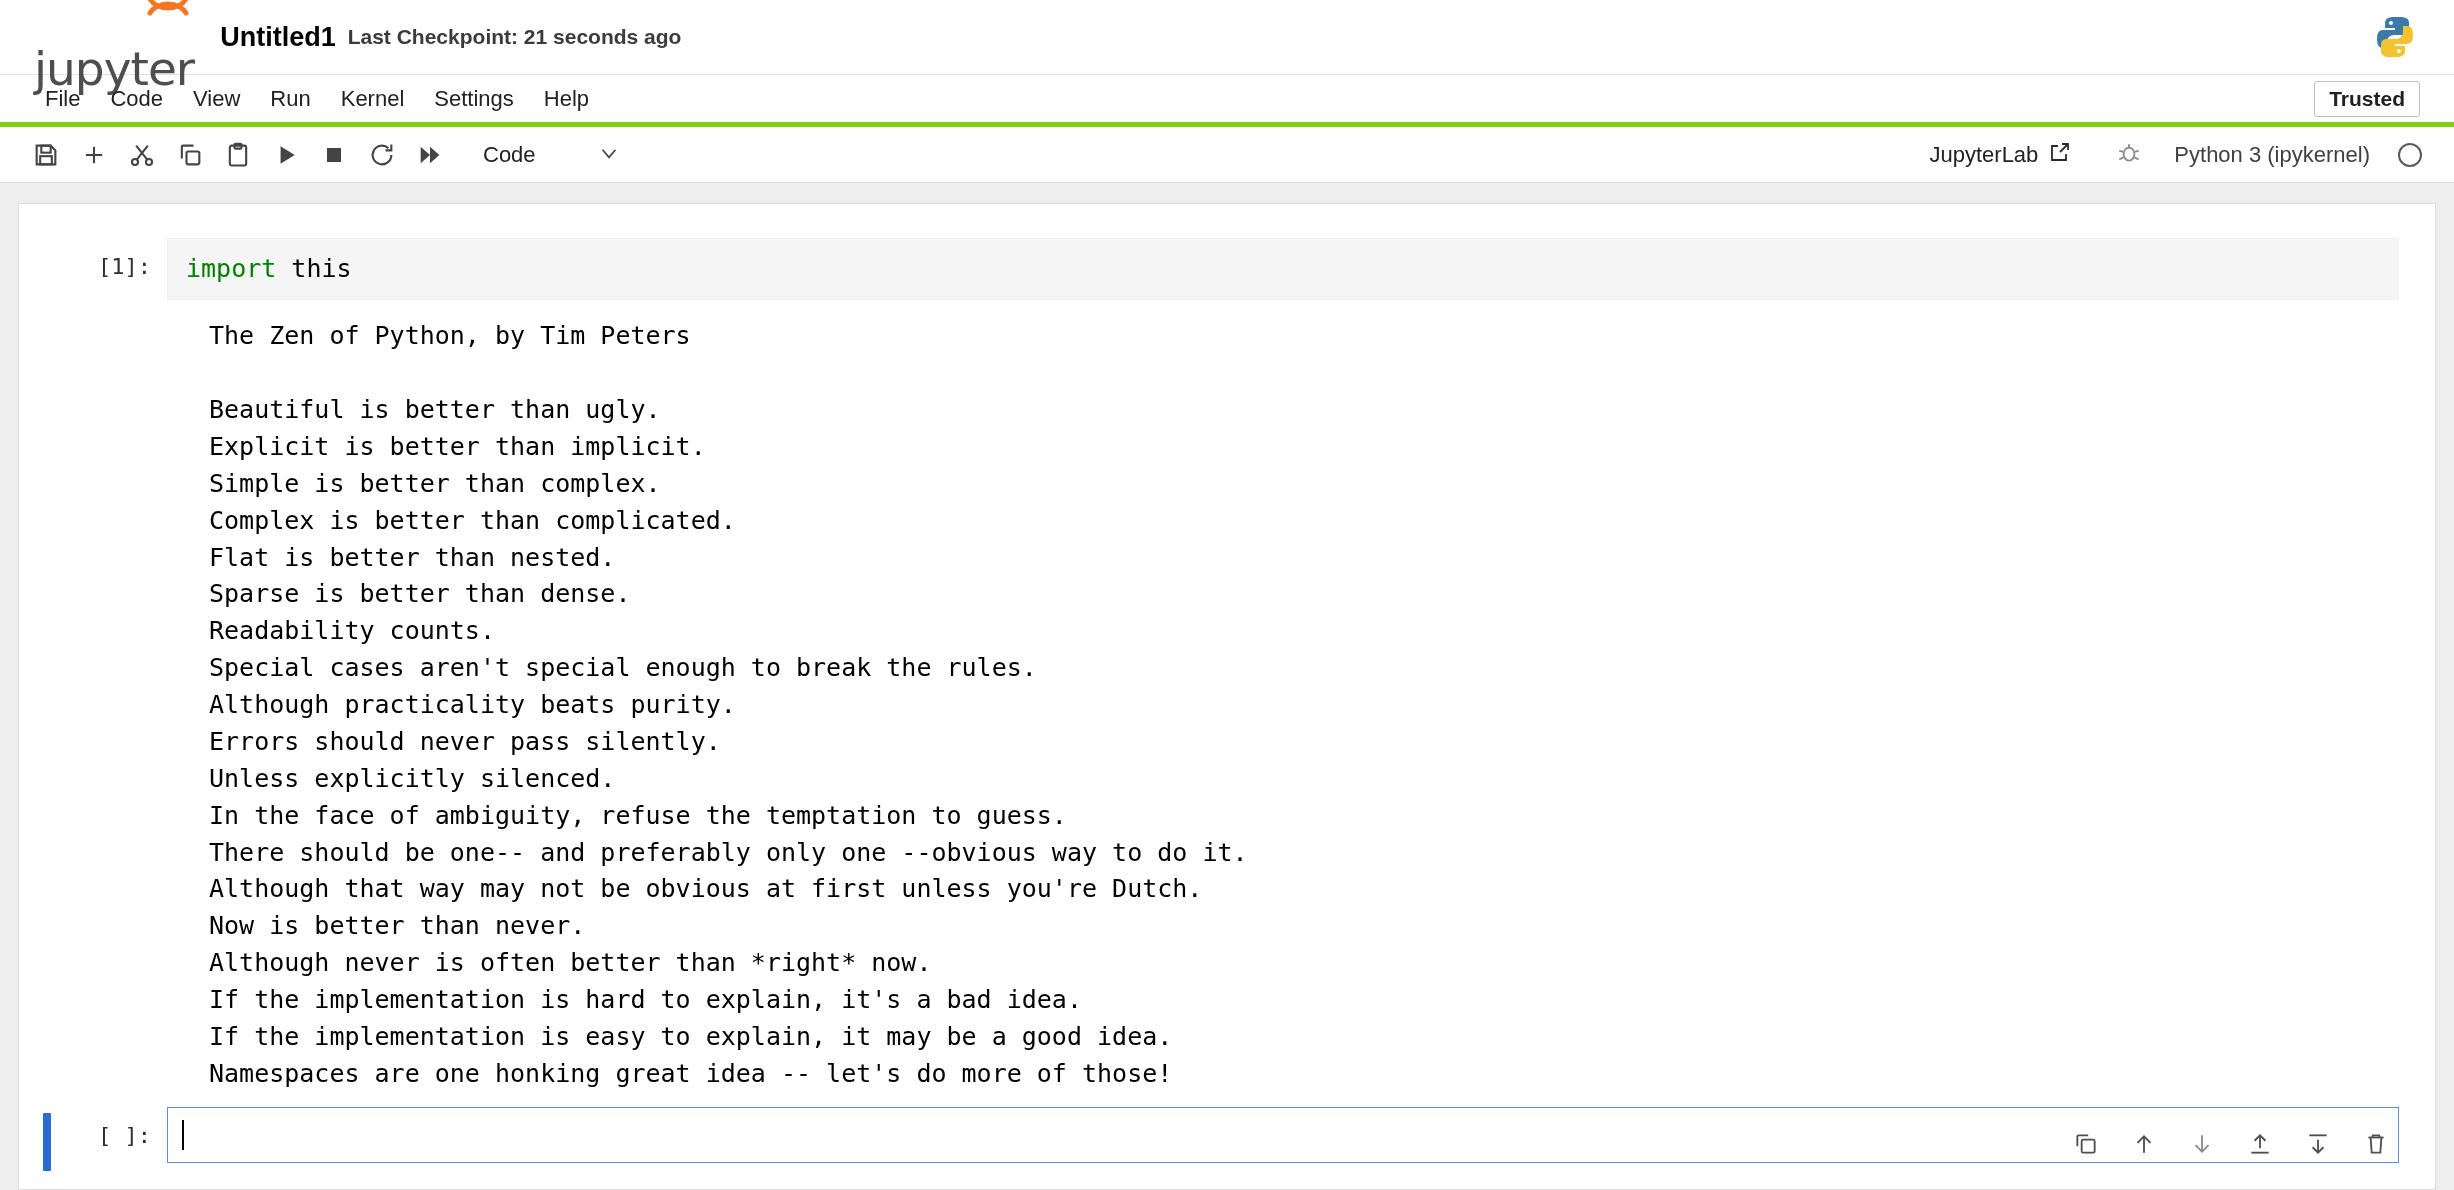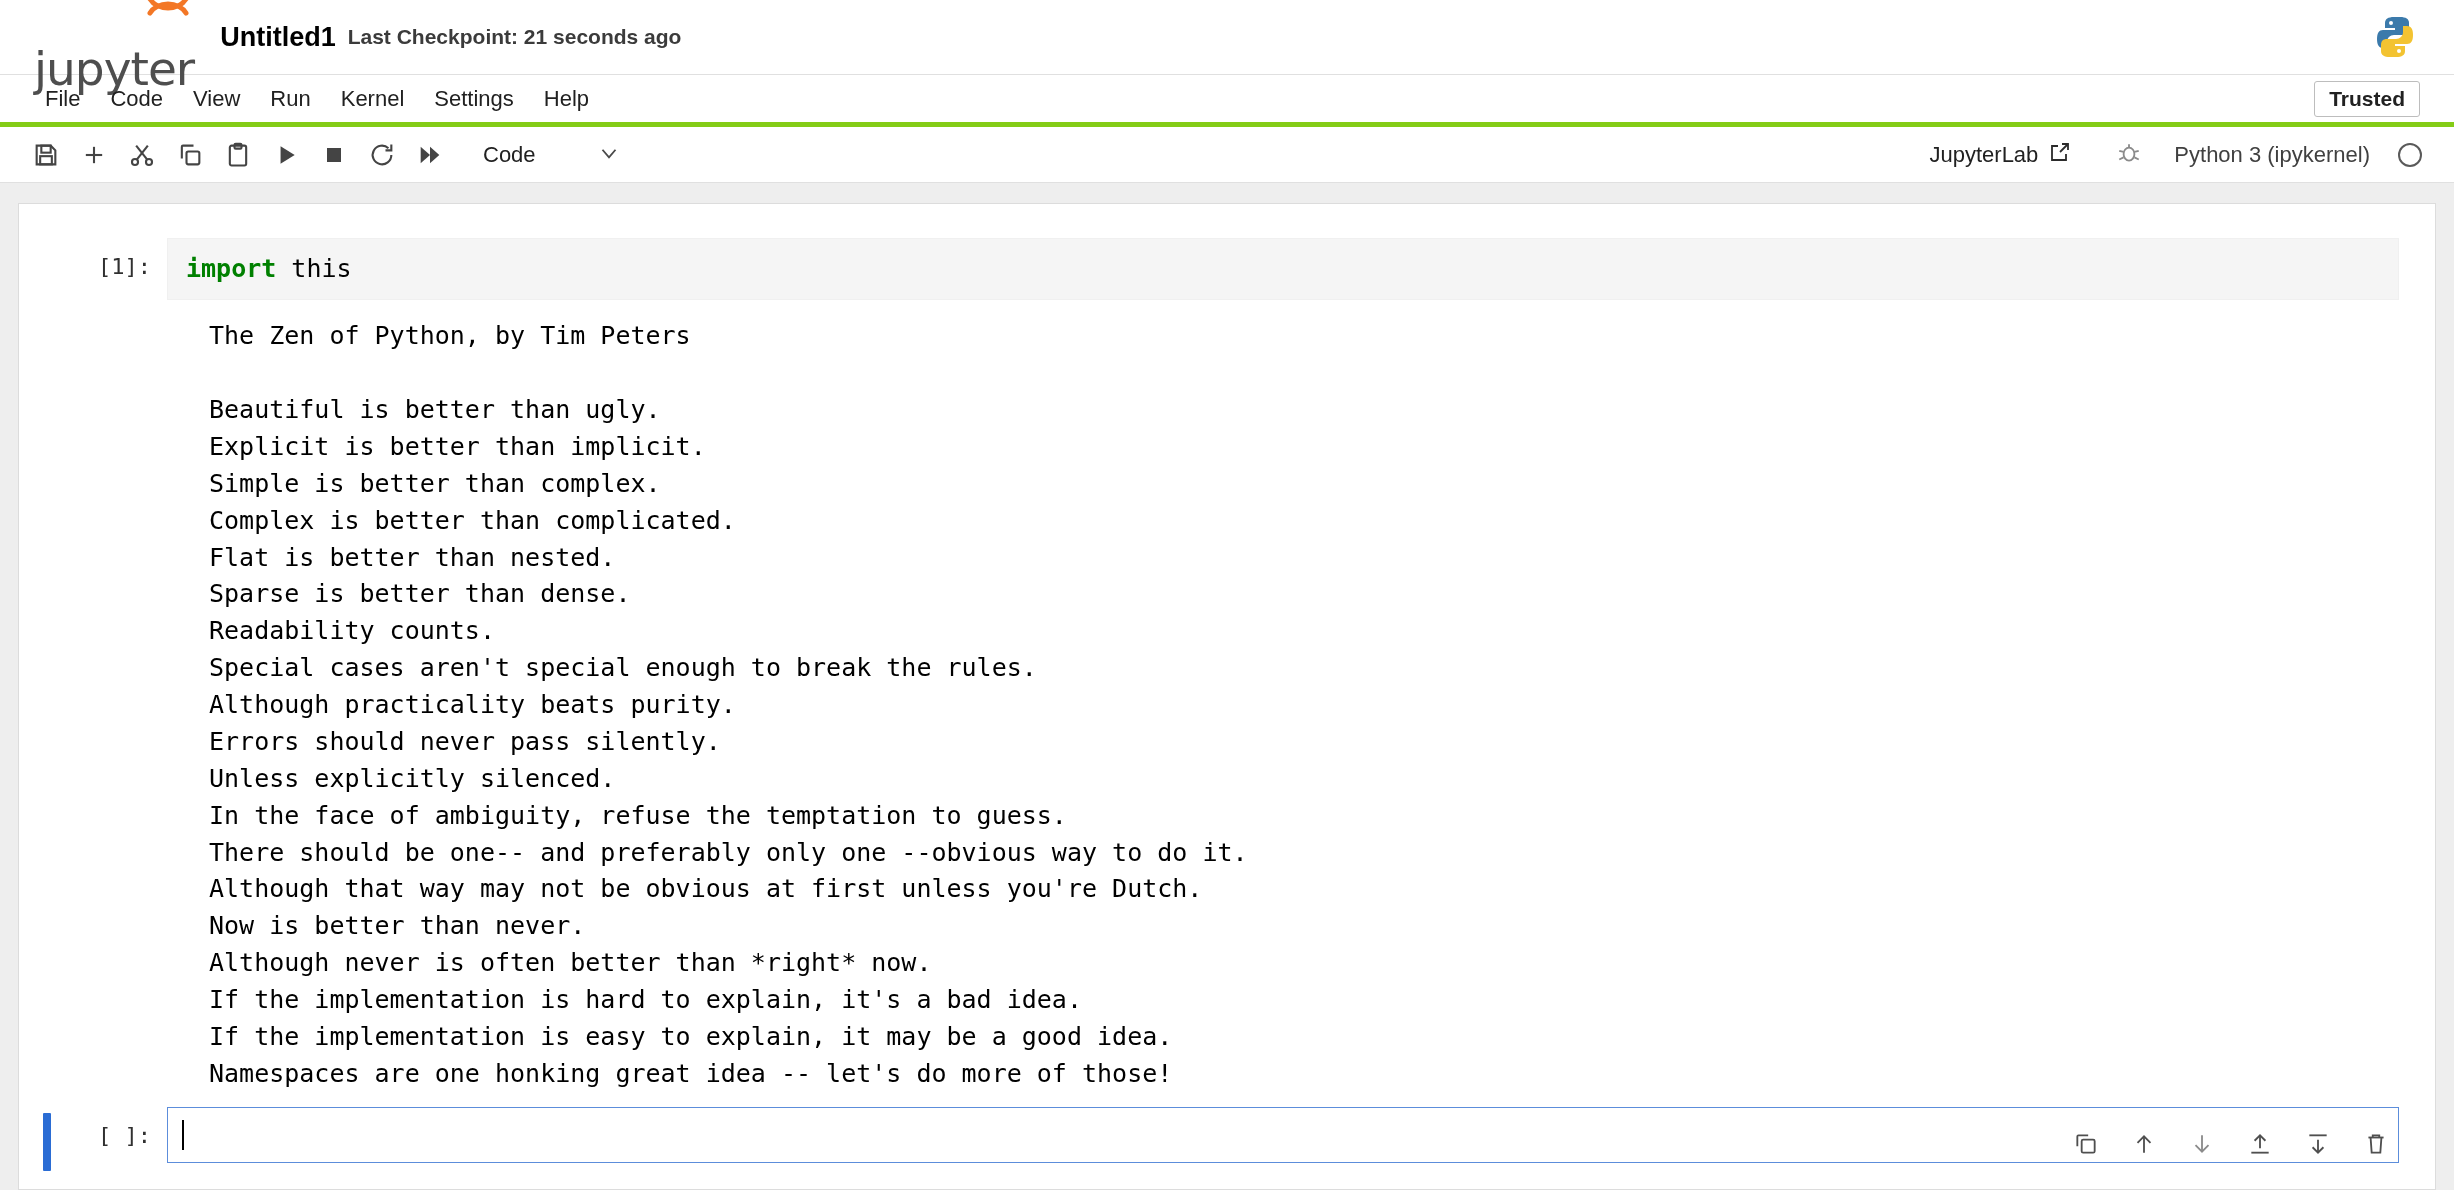--- a/index.html
+++ b/index.html
@@ -168,21 +168,21 @@
   .input-area {
     background: #f5f5f5;
     border: 1px solid #f0f0f0;
     padding: 12px 18px;
     font-family: "DejaVu Sans Mono", monospace;
     font-size: 25px;
     line-height: 1.45;
     color: #000;
     white-space: pre;
   }
-  .kw { color: #008000; font-weight: bold; }
+  .kw { color: #008000; font-weight: normal; }
   .output {
     font-family: "DejaVu Sans Mono", monospace;
     font-size: 25px;
     line-height: 1.475;
     color: #000;
     white-space: pre;
     padding: 18px 0 0 2px;
     margin-left: 40px;
   }
 

